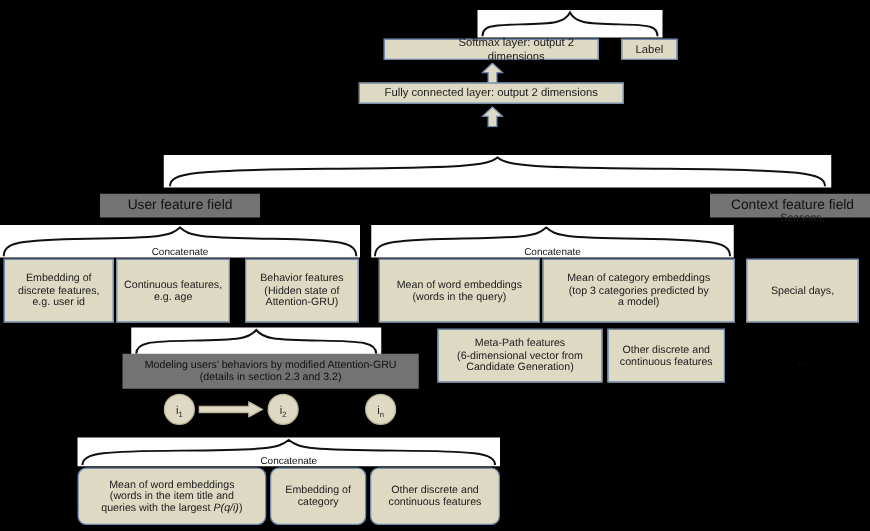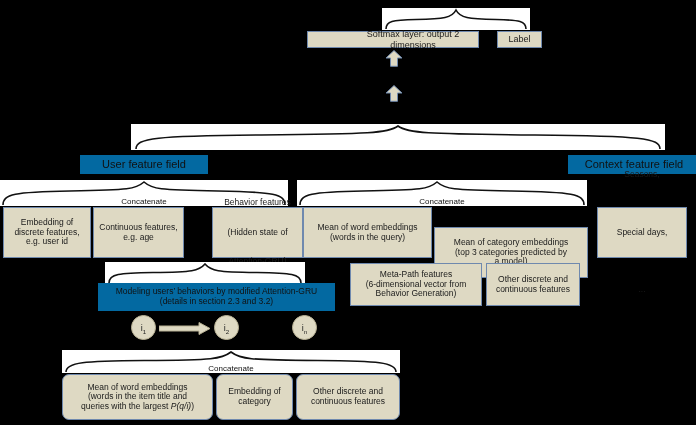--- a/index.html
+++ b/index.html
@@ -11,21 +11,21 @@
   .box{
     position:absolute;box-sizing:border-box;
     background:#ded9c3;border:1px solid #6f89ae;
     display:flex;align-items:center;justify-content:center;
     text-align:center;color:#1a1a1a;line-height:1.12;
     padding:1px 2px;
   }
   .box.round{border-radius:7px;}
   .orange{
     position:absolute;box-sizing:border-box;
-    background:#0369a1;border:0;
+    background:#737373;border:0;
     display:flex;align-items:center;justify-content:center;
     text-align:center;color:#111;line-height:1.15;
   }
   .circ{
     position:absolute;box-sizing:border-box;border-radius:50%;
     background:#ded9c3;border:1px solid #b9b295;
     display:flex;align-items:center;justify-content:center;
     color:#222;
   }
   .bracewrap{
@@ -58,20 +58,23 @@
   <div class="box" style="left:497px;top:31px;width:45px;height:17px;font-size:9px;">
     <span>Label</span>
   </div>
 
   <div class="uparrow" style="left:385px;top:50px;width:18px;height:17px;">
     <svg viewBox="0 0 18 17" width="18" height="17">
       <polygon points="9,0.5 17,8 12.5,8 12.5,16.3 5.5,16.3 5.5,8 1,8" fill="#ded9c3" stroke="#6f89ae" stroke-width="1"></polygon>
     </svg>
   </div>
 
+  <div class="box" style="left:287px;top:66px;width:212px;height:17px;font-size:9px;">
+    <span>Fully connected layer: output 2 dimensions</span>
+  </div>
 
   <div class="uparrow" style="left:385px;top:85px;width:18px;height:17px;">
     <svg viewBox="0 0 18 17" width="18" height="17">
       <polygon points="9,0.5 17,8 12.5,8 12.5,16.3 5.5,16.3 5.5,8 1,8" fill="#ded9c3" stroke="#6f89ae" stroke-width="1"></polygon>
     </svg>
   </div>
 
 
   <div class="bracewrap" style="left:131px;top:124px;width:534px;height:26px;">
     <svg viewBox="0 0 534 26" preserveAspectRatio="none">
@@ -102,46 +105,46 @@
 
   <div class="box" style="left:3px;top:207px;width:88px;height:51px;font-size:8.5px;flex-direction:column;">
     <span>Embedding of</span>
     <span>discrete features,</span>
     <span>e.g. user id</span>
   </div>
   <div class="box" style="left:93px;top:207px;width:91px;height:51px;font-size:8.5px;flex-direction:column;">
     <span>Continuous features,</span>
     <span>e.g. age</span>
   </div>
-  <div class="box" style="left:212px;top:207px;width:91px;height:51px;font-size:8.5px;flex-direction:column;gap:20px;">
+  <div class="box" style="left:196px;top:207px;width:91px;height:51px;font-size:8.5px;flex-direction:column;">
     <span>Behavior features</span>
     <span>(Hidden state of</span>
     <span>Attention-GRU)</span>
   </div>
 
   <div class="box" style="left:303px;top:207px;width:129px;height:51px;font-size:8.5px;flex-direction:column;">
     <span>Mean of word embeddings</span>
     <span>(words in the query)</span>
   </div>
-  <div class="box" style="left:434px;top:207px;width:154px;height:51px;font-size:8.5px;flex-direction:column;margin-top:20px;">
+  <div class="box" style="left:434px;top:207px;width:154px;height:51px;font-size:8.5px;flex-direction:column;">
     <span>Mean of category embeddings</span>
     <span>(top 3 categories predicted by</span>
     <span>a model)</span>
   </div>
 
   <div class="box" style="left:597px;top:207px;width:90px;height:51px;font-size:8.5px;flex-direction:column;gap:48px;">
     <span>Seasons,</span>
     <span>Special days,</span>
     <span>...</span>
   </div>
 
   <div class="box" style="left:350px;top:263px;width:132px;height:43px;font-size:8.5px;flex-direction:column;">
     <span>Meta-Path features</span>
     <span>(6-dimensional vector from</span>
-    <span>Behavior Generation)</span>
+    <span>Candidate Generation)</span>
   </div>
   <div class="box" style="left:486px;top:263px;width:94px;height:43px;font-size:8.5px;flex-direction:column;">
     <span>Other discrete and</span>
     <span>continuous features</span>
   </div>
 
   <div class="bracewrap" style="left:105px;top:262px;width:200px;height:22px;">
     <svg viewBox="0 0 200 22" preserveAspectRatio="none">
       <path d="M4,21 C4,12 14,11 48,10.5 C88,10 94,9 100,2 C106,9 112,10 152,10.5 C186,11 196,12 196,21" fill="none" stroke="#111" stroke-width="1.6"></path>
     </svg>

